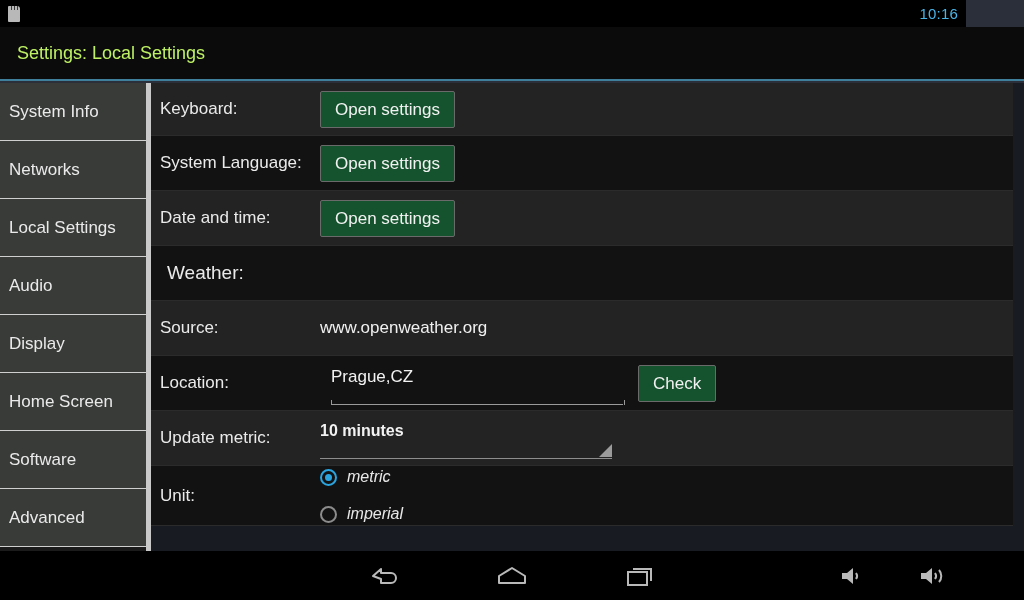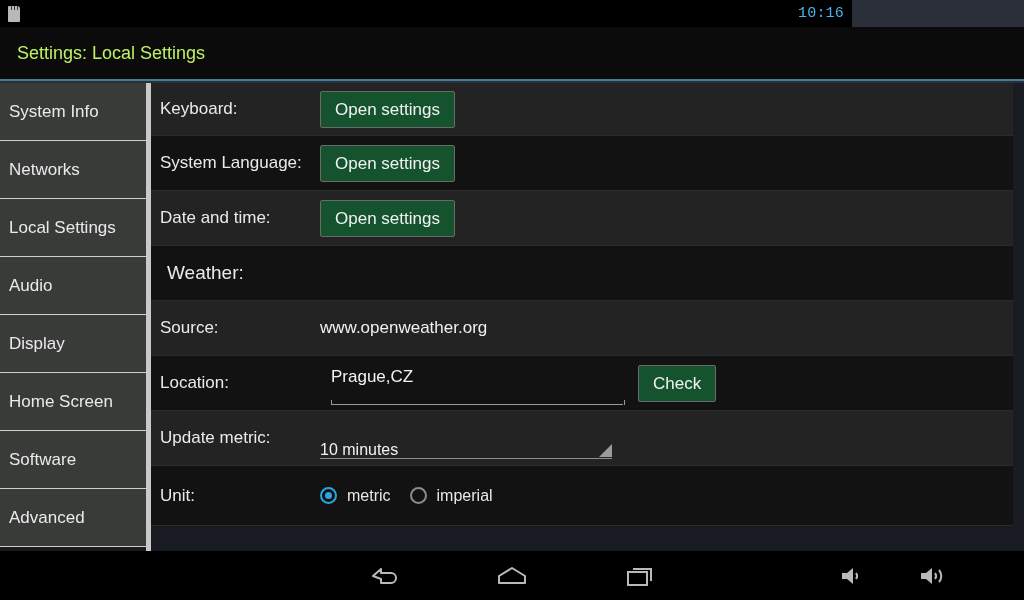--- a/index.html
+++ b/index.html
@@ -16,28 +16,27 @@
     position: relative;
     width: 1024px;
     height: 600px;
     background: #2a2f3a;
   }
 
   
   #status-bar {
     position: absolute;
     top: 0; left: 0;
-    width: 852px;
+    width: 966px;
     height: 27px;
     background: #000;
     display: flex;
     align-items: center;
     justify-content: space-between;
     padding: 0 8px 0 8px;
-    font-family: Liberation Mono, monospace;
   }
   #status-left { display: flex; align-items: center; gap: 6px; }
   .sdcard-icon {
     display: block;
     width: 12px; height: 16px;
     background: #b8b8b8;
     border-radius: 1px 3px 1px 1px;
     position: relative;
   }
   .sdcard-icon::before {
@@ -193,22 +192,23 @@
     border-left: 1px solid #9a9a9a;
     border-right: 1px solid #9a9a9a;
   }
 
   
   .spinner {
     position: relative;
     width: 292px;
     height: 42px;
     display: flex;
-    align-items: flex-end;
+    align-items: flex-start;
     padding-top: 5px;
+    font-weight: bold;
   }
   .spinner .txt {
     color: #f2f2f2;
     font-size: 16px;
   }
   .spinner::after {
     content: "";
     position: absolute;
     left: 0; bottom: 0;
     width: 292px; height: 1px;
@@ -218,23 +218,24 @@
     position: absolute;
     right: 0; bottom: 2px;
     width: 0; height: 0;
     border-left: 13px solid transparent;
     border-bottom: 13px solid #9b9b9b;
   }
 
   
   .radio-group {
     display: flex;
-    flex-direction: row;
+    flex-direction: column;
     gap: 19px;
     padding: 6px 0;
+    font-style: italic;
   }
   .radio-line {
     display: flex;
     align-items: center;
     gap: 10px;
   }
   .radio {
     width: 17px; height: 17px;
     border-radius: 50%;
     border: 2px solid #8c8c8c;

